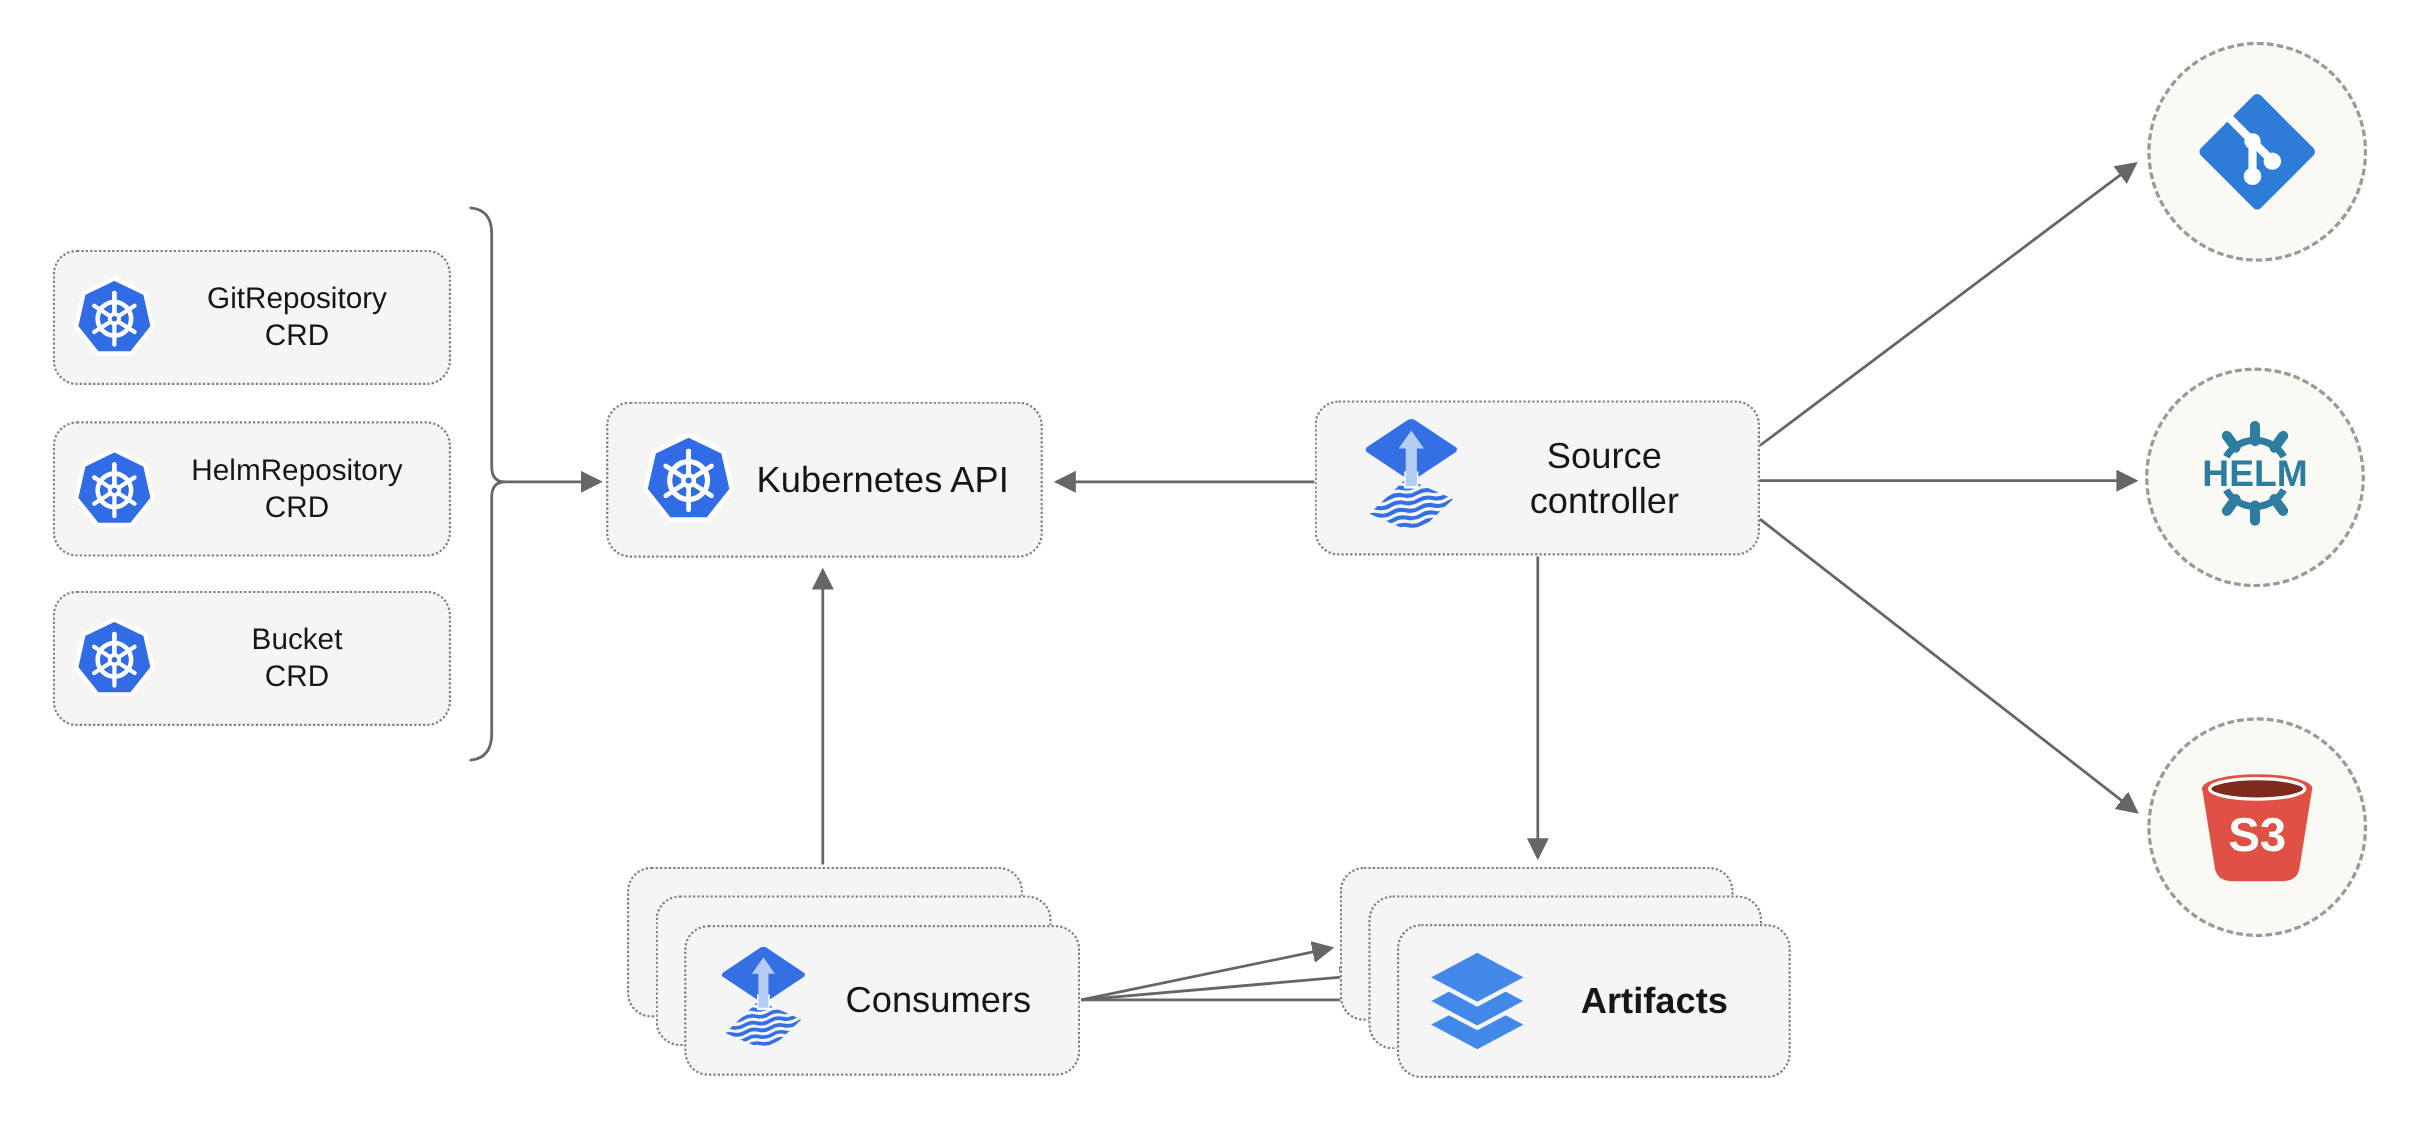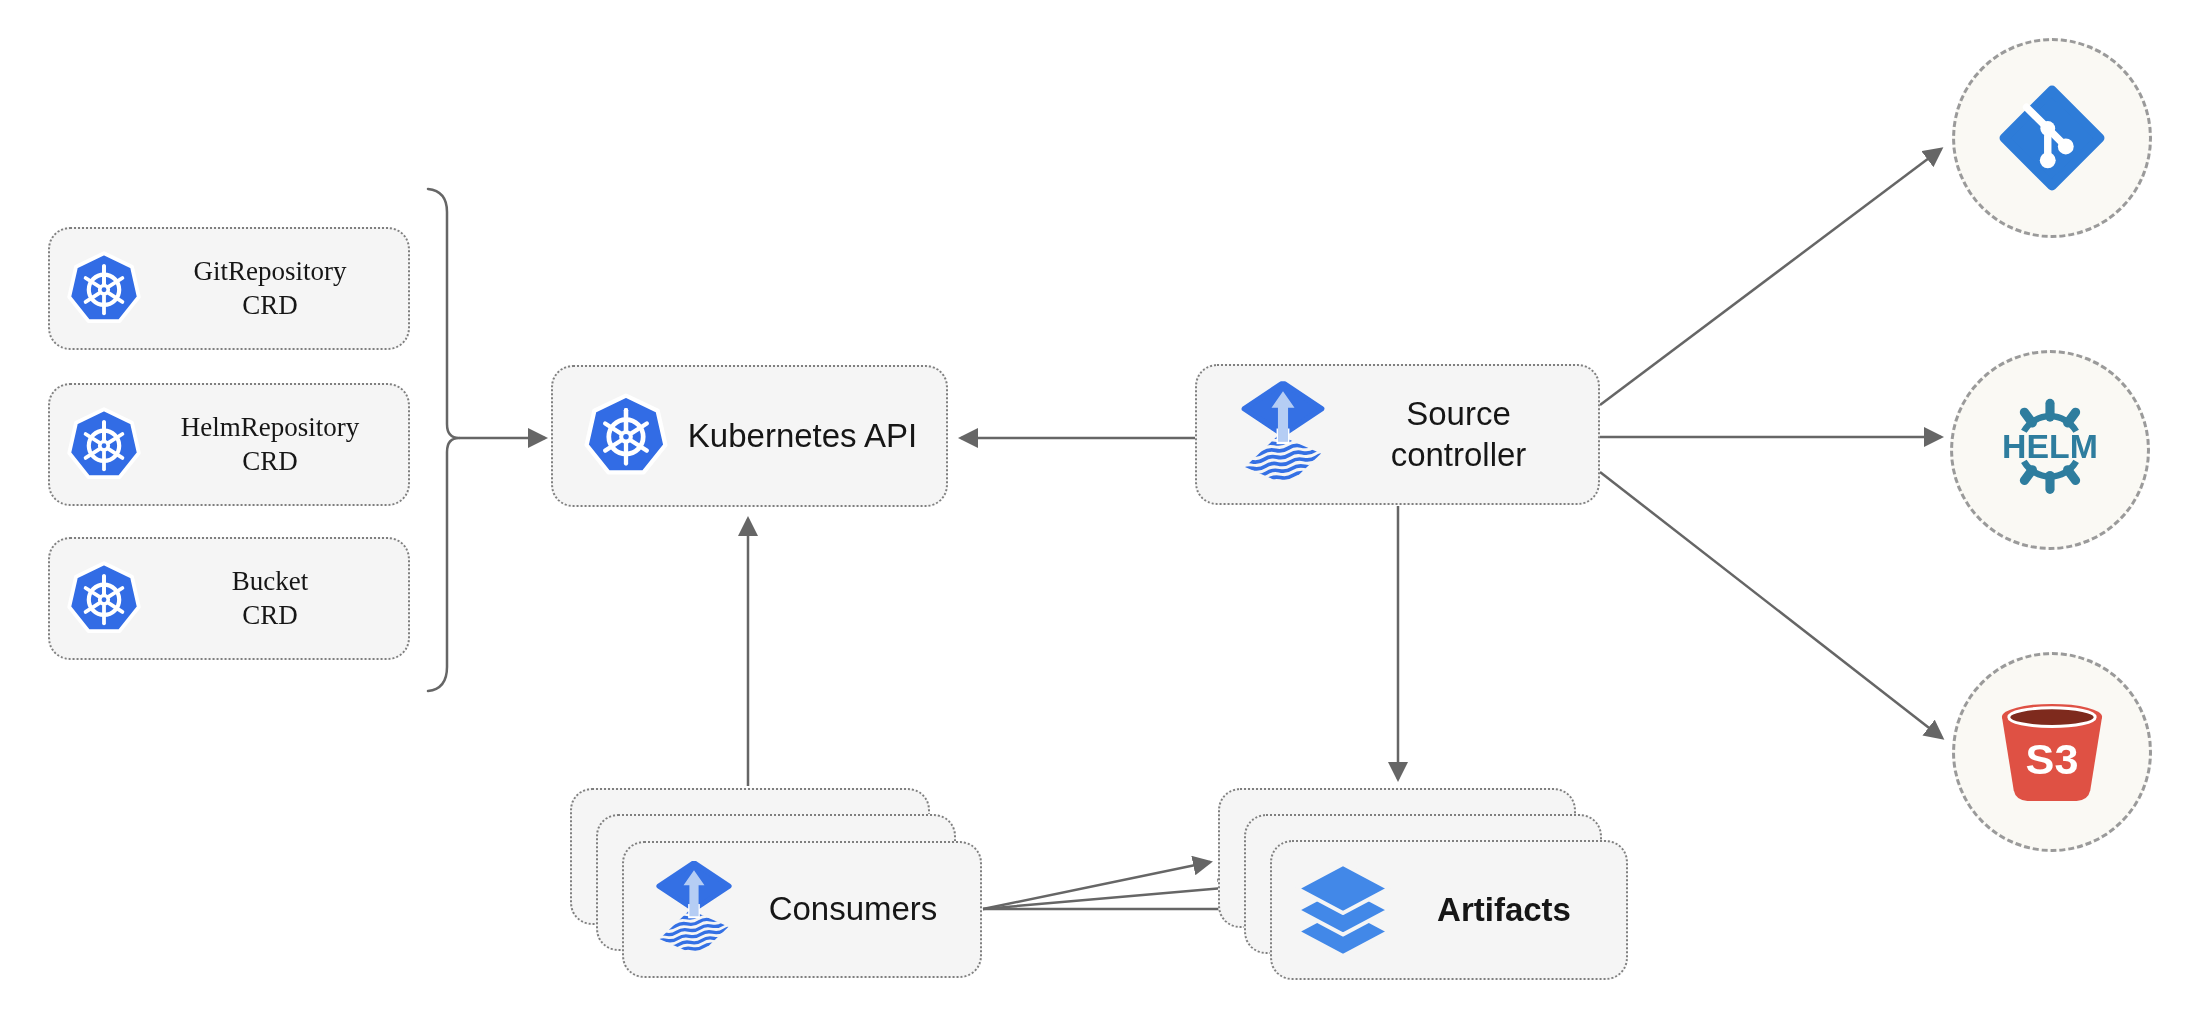--- a/index.html
+++ b/index.html
@@ -21,21 +21,21 @@
     border-radius:22px;
     box-sizing:border-box;
     display:flex;align-items:center;
   }
   .box .icon{flex:none;}
   .box .label{
     flex:1;text-align:center;
     color:#161616;font-size:33px;line-height:1.24;
     padding-right:10px;
   }
-  .crd .label{font-size:27px;font-family:Liberation Serif, serif;}
+  .crd .label{font-size:27px;}
   .circle{
     position:absolute;width:200px;height:200px;
     background:#FAF9F4;
     border:3px dashed #9a9a9a;
     border-radius:50%;
     box-sizing:border-box;
     display:flex;align-items:center;justify-content:center;
   }
 </style>
 </head>
@@ -184,21 +184,21 @@
         <line x1="26" y1="21" x2="42" y2="37"></line>
         <line x1="50" y1="45" x2="59" y2="54"></line>
         <line x1="46" y1="48" x2="46" y2="64"></line>
       </g>
       <circle cx="46" cy="41" r="7" fill="#ffffff"></circle>
       <circle cx="63" cy="58" r="7.5" fill="#ffffff"></circle>
       <circle cx="46" cy="71" r="7.5" fill="#ffffff"></circle>
     </svg>
   </div>
 
-  <div class="circle" style="left:1950px;top:350px;">
+  <div class="circle" style="left:1950px;top:334px;">
     <svg width="128" height="128" viewBox="0 0 140 140">
       <g stroke="#2E7D9E" fill="none">
         <path d="M41.4,49.5 A33,33 0 0 1 98.6,49.5" stroke-width="7"></path>
         <path d="M98.6,82.5 A33,33 0 0 1 41.4,82.5" stroke-width="7"></path>
         <g stroke-width="10" stroke-linecap="round">
           <line x1="70" y1="34" x2="70" y2="19"></line>
           <line x1="89.3" y1="40.4" x2="98" y2="28.7"></line>
           <line x1="50.7" y1="40.4" x2="42" y2="28.7"></line>
           <line x1="70" y1="98" x2="70" y2="113"></line>
           <line x1="89.3" y1="91.6" x2="98" y2="103.3"></line>

